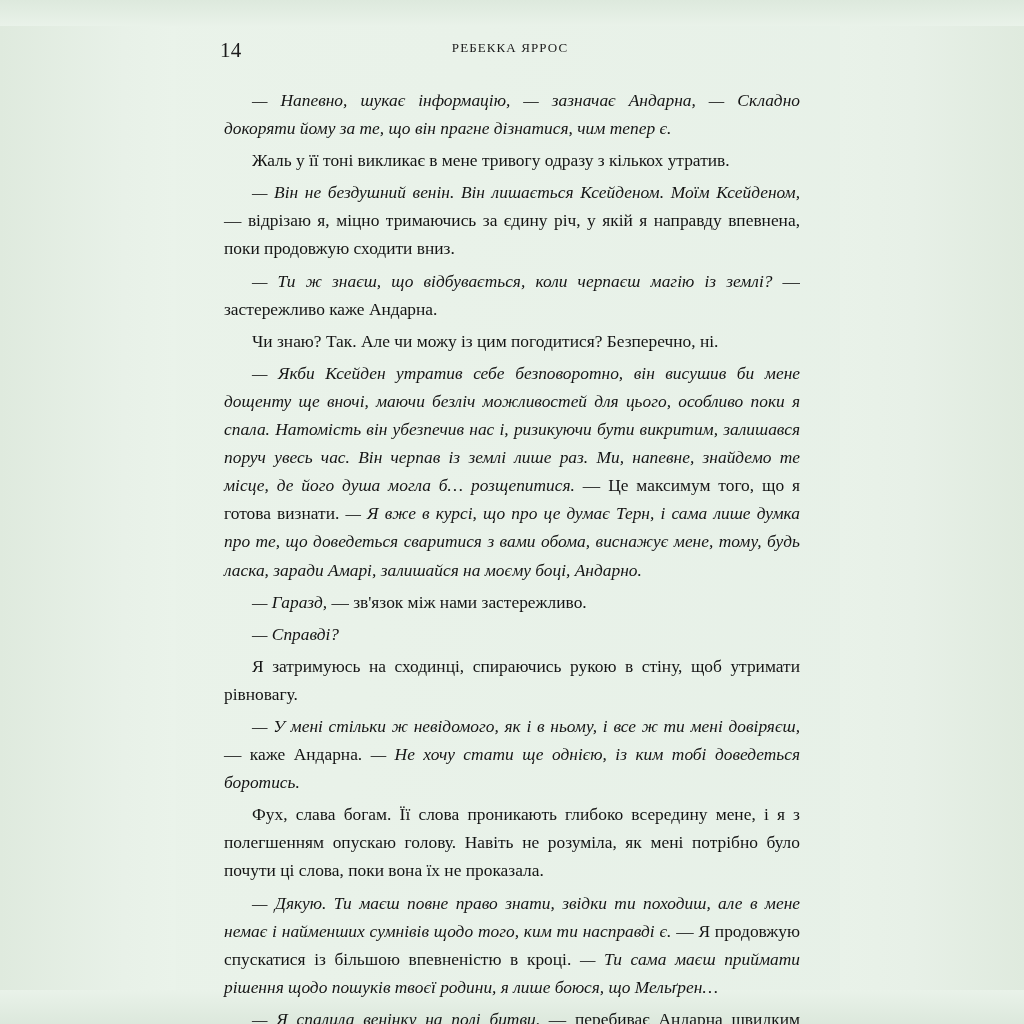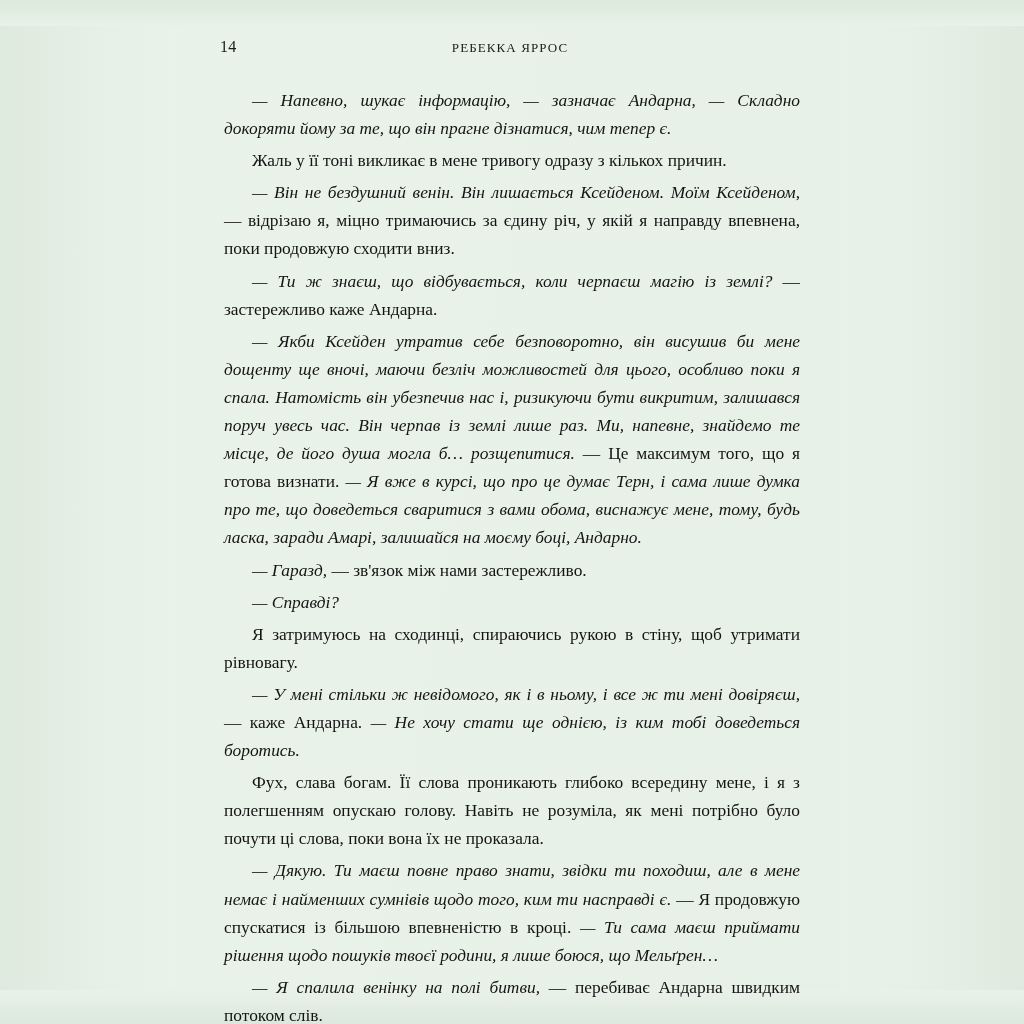--- a/index.html
+++ b/index.html
@@ -31,21 +31,21 @@
     position: absolute;
     top: 38px;
     left: 44px;
     width: 580px;
     height: 24px;
   }
   .folio {
     position: absolute;
     left: 0;
     top: 0;
-    font-size: 16px;
+    font-size: 21px;
     color: #1b1b1b;
     letter-spacing: 0.2px;
   }
   .running-head {
     position: absolute;
     left: 0;
     top: 2px;
     width: 580px;
     text-align: center;
     font-size: 13px;
@@ -119,23 +119,24 @@
 
   <div class="page-inner">
 
     <div class="header-row">
       <div class="running-head">РЕБЕККА ЯРРОС</div>
       <div class="folio">14</div>
     </div>
 
     <div class="body-text">
       <p class="italic">— Напевно, шукає інформацію, — зазначає Андарна, — Складно докоряти йому за те, що він прагне дізнатися, чим тепер є.</p>
-      <p>Жаль у її тоні викликає в мене тривогу одразу з кількох причин.</p>
+      <p>Жаль у її тоні викликає в мене тривогу одразу з кількох утратив.</p>
       <p><span style="font-style: italic;">— Він не бездушний венін. Він лишається Ксейденом. Моїм Ксейденом,</span><span style="font-style: normal;"> — відрізаю я, міцно тримаючись за єдину річ, у якій я направду впевнена, поки продовжую сходити вниз.</span></p>
       <p><span style="font-style: italic;">— Ти ж знаєш, що відбувається, коли черпаєш магію із землі?</span><span style="font-style: normal;"> — застережливо каже Андарна.</span></p>
+      <p>Чи знаю? Так. Але чи можу із цим погодитися? Безперечно, ні.</p>
       <p><span style="font-style: italic;">— Якби Ксейден утратив себе безповоротно, він висушив би мене дощенту ще вночі, маючи безліч можливостей для цього, особливо поки я спала. Натомість він убезпечив нас і, ризикуючи бути викритим, залишався поруч увесь час. Він черпав із землі лише раз. Ми, напевне, знайдемо те місце, де його душа могла б… розщепитися.</span><span style="font-style: normal;"> — Це максимум того, що я готова визнати.</span><span style="font-style: italic;"> — Я вже в курсі, що про це думає Терн, і сама лише думка про те, що доведеться сваритися з вами обома, виснажує мене, тому, будь ласка, заради Амарі, залишайся на моєму боці, Андарно.</span></p>
       <p class="italic"><span style="font-style: italic;">— Гаразд,</span><span style="font-style: normal;"> — зв'язок між нами застережливо.</span></p>
       <p class="italic">— Справді?</p>
       <p>Я затримуюсь на сходинці, спираючись рукою в стіну, щоб утримати рівновагу.</p>
       <p class="italic"><span style="font-style: italic;">— У мені стільки ж невідомого, як і в ньому, і все ж ти мені довіряєш,</span><span style="font-style: normal;"> — каже Андарна.</span><span style="font-style: italic;"> — Не хочу стати ще однією, із ким тобі доведеться боротись.</span></p>
       <p>Фух, слава богам. Її слова проникають глибоко всередину мене, і я з полегшенням опускаю голову. Навіть не розуміла, як мені потрібно було почути ці слова, поки вона їх не проказала.</p>
       <p><span style="font-style: italic;">— Дякую. Ти маєш повне право знати, звідки ти походиш, але в мене немає і найменших сумнівів щодо того, ким ти насправді є.</span><span style="font-style: normal;"> — Я продовжую спускатися із більшою впевненістю в кроці.</span><span style="font-style: italic;"> — Ти сама маєш приймати рішення щодо пошуків твоєї родини, я лише боюся, що Мельґрен…</span></p>
       <p><span style="font-style: italic;">— Я спалила венінку на полі битви,</span><span style="font-style: normal;"> — перебиває Андарна швидким потоком слів.</span></p>
       <p class="italic">— Так… спалила.</p>
 

